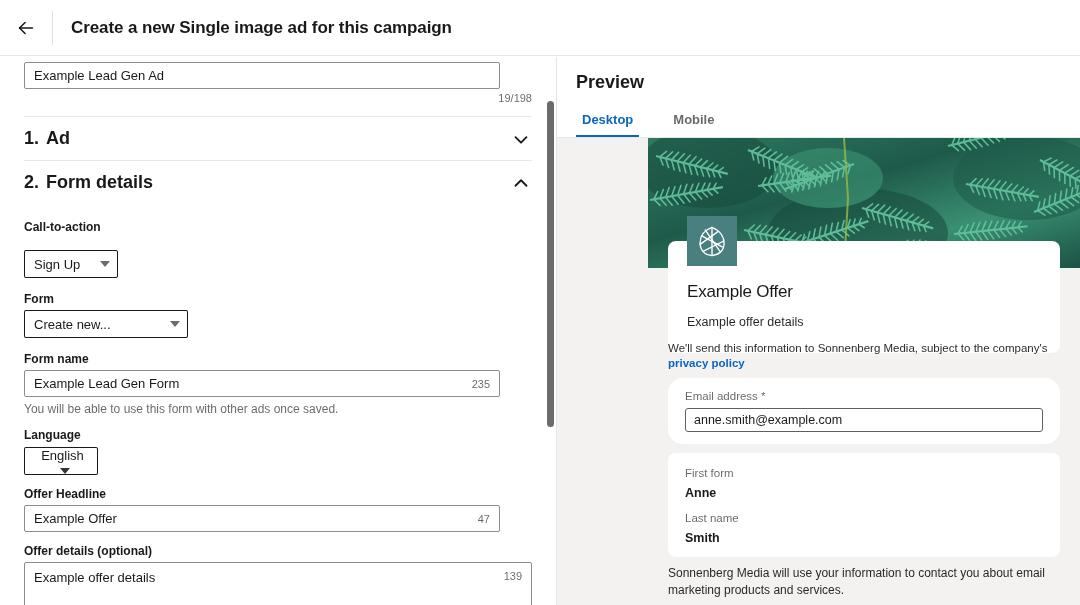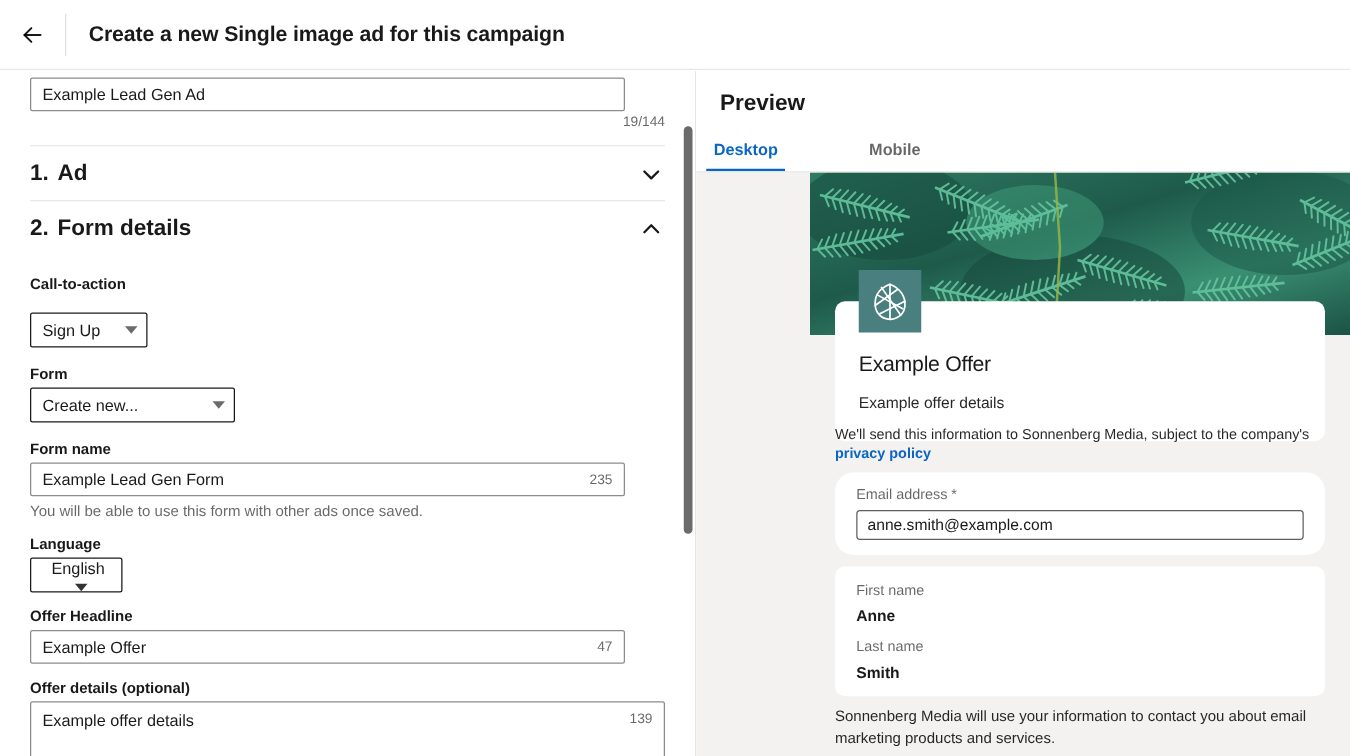--- a/index.html
+++ b/index.html
@@ -133,22 +133,22 @@
   
   #right-panel {
     position: absolute; top: 57px; left: 557px;
     width: 523px; height: 548px; background: #ffffff;
   }
   #preview-title {
     position: absolute; top: 15px; left: 19px;
     font-size: 18px; font-weight: bold;
   }
   #tabs {
-    position: absolute; top: 48px; left: 8px;
-    display: flex; height: 32px; gap: 33px;
+    position: absolute; top: 48px; left: 19px;
+    display: flex; height: 32px;
   }
   .tab {
     font-size: 13px; font-weight: bold; color: #00000099;
     padding: 0 6px; height: 32px; line-height: 30px;
     margin-right: 28px; cursor: pointer;
     border-bottom: 2px solid transparent;
   }
   .tab.active { color: #0a66c2; border-bottom-color: #0a66c2; }
 
   #preview-area {
@@ -237,21 +237,21 @@
   <div id="page-title">Create a new Single image ad for this campaign</div>
 </div>
 
 <div id="left-panel">
   <div id="left-inner">
 
     <div id="ad-name-wrap">
       <div class="text-input">
         <span class="input-val">Example Lead Gen Ad</span>
       </div>
-      <div class="counter-right">19/144</div>
+      <div class="counter-right">19/198</div>
     </div>
 
     <div style="height:12px"></div>
 
     
     <div class="section-row">
       <div class="section-title">
         <span class="section-num">1.</span><span>Ad</span>
       </div>
       <span class="chev">
@@ -434,21 +434,21 @@
     </div>
 
     <div class="pv-card" id="email-card">
       <div style="position:absolute;top:12px;left:17px;" class="pv-label">Email address *</div>
       <div id="email-input">
         <span>anne.smith@example.com</span>
       </div>
     </div>
 
     <div class="pv-card" id="name-card">
-      <div style="position:absolute;top:14px;left:17px;" class="pv-label">First name</div>
+      <div style="position:absolute;top:14px;left:17px;" class="pv-label">First form</div>
       <div style="position:absolute;top:33px;left:17px;" class="pv-value">Anne</div>
       <div style="position:absolute;top:59px;left:17px;" class="pv-label">Last name</div>
       <div style="position:absolute;top:78px;left:17px;" class="pv-value">Smith</div>
     </div>
 
     <div id="footer-note">Sonnenberg Media will use your information to contact you about email marketing products and services.</div>
 
   </div>
 </div>
 

